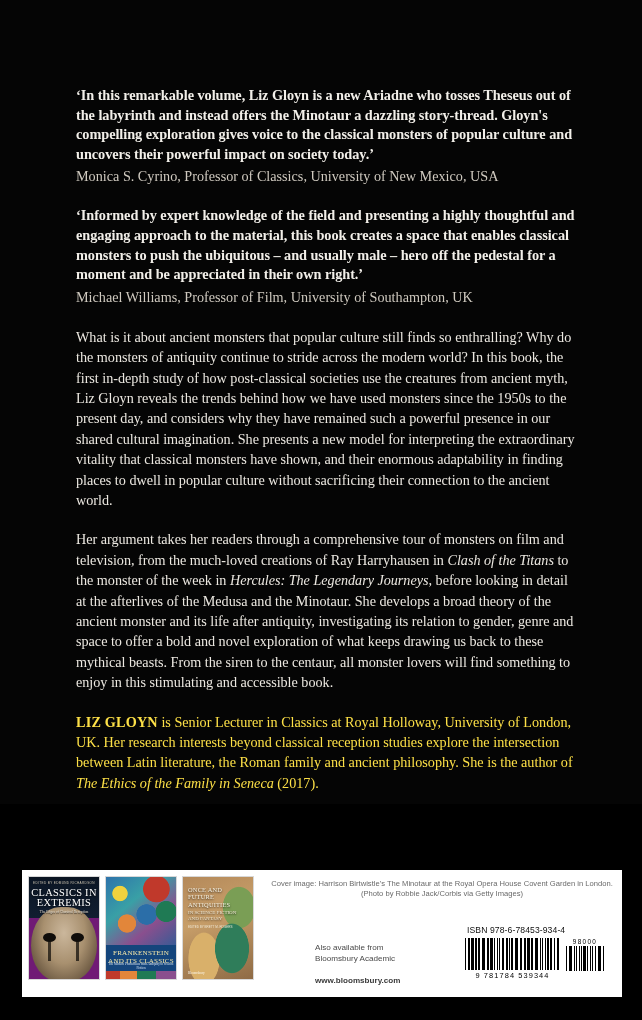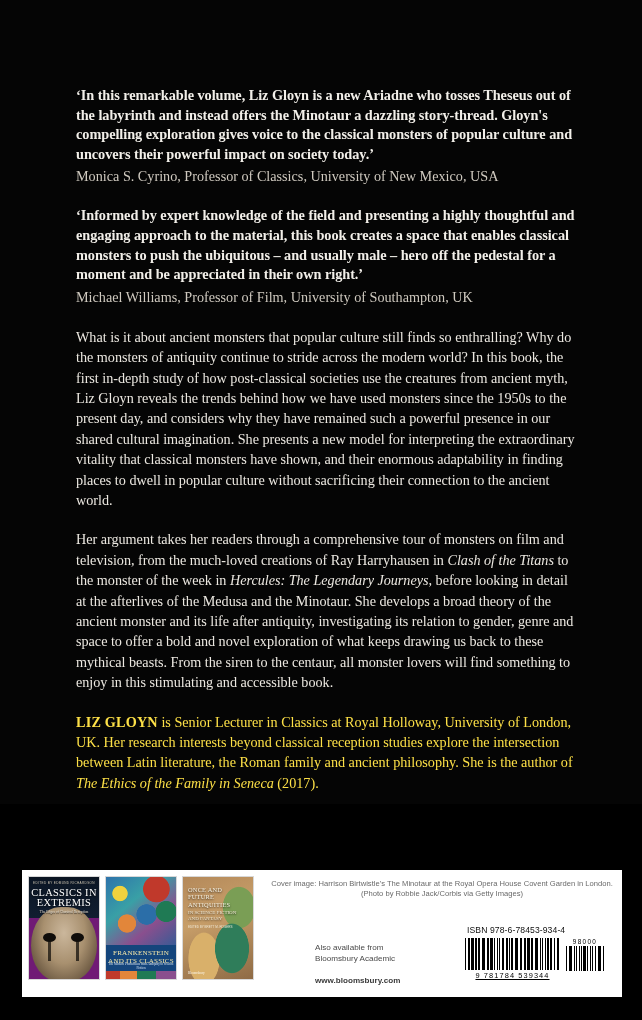--- a/index.html
+++ b/index.html
@@ -323,21 +323,20 @@
     align-items: stretch;
   }
   .bars span { display: block; background: #000; }
   .barcode-digits {
     font-family: "Liberation Sans", sans-serif;
     font-size: 7.4px;
     letter-spacing: 1.1px;
     color: #000;
     margin-top: 1px;
     text-align: center;
-    text-decoration: underline;
   }
   .addon .addon-digits {
     font-family: "Liberation Sans", sans-serif;
     font-size: 6.4px;
     letter-spacing: 1.3px;
     color: #000;
     text-align: center;
     margin-bottom: 1px;
   }
   .addon .bars { height: 25px; }

